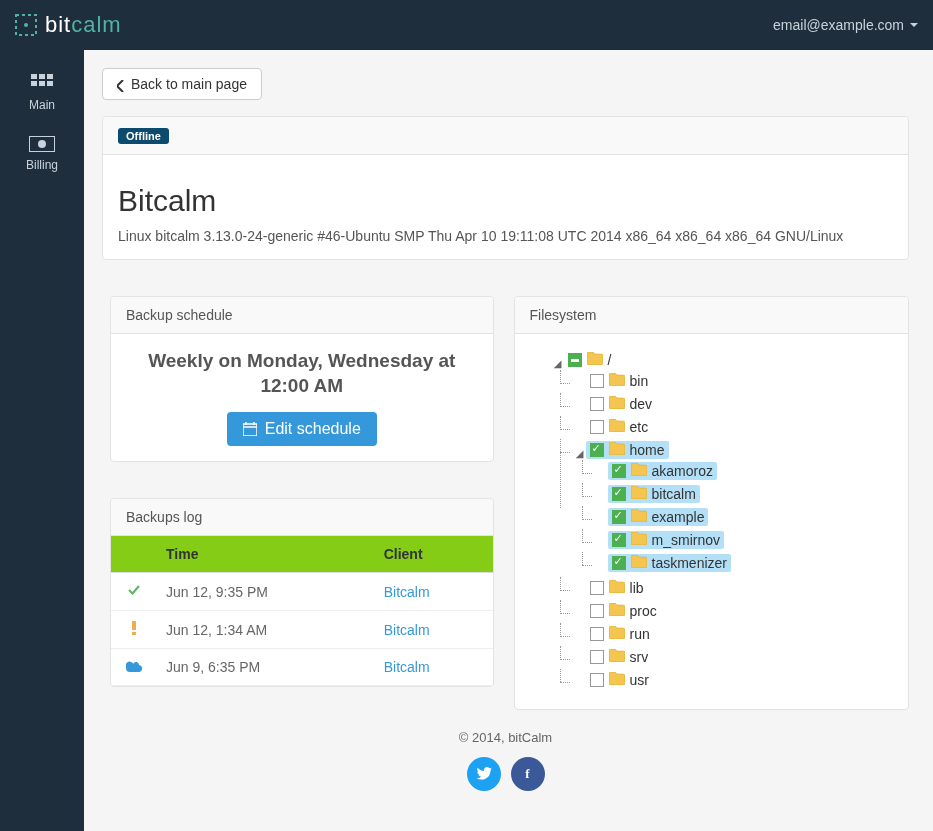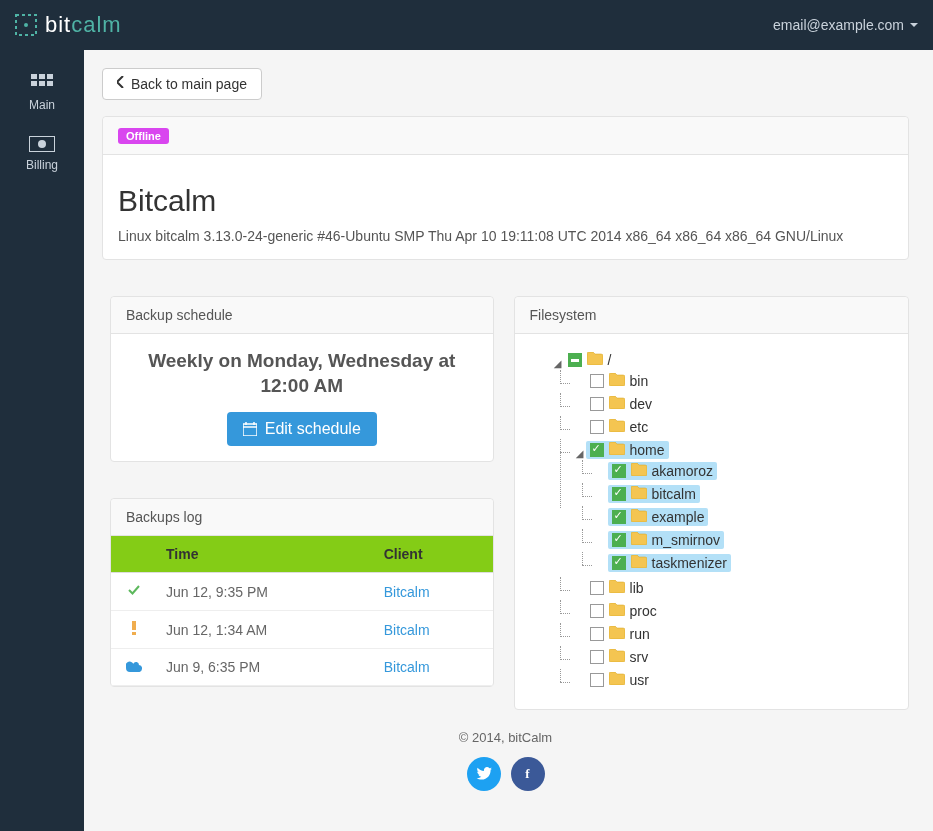--- a/index.html
+++ b/index.html
@@ -9,25 +9,25 @@
 .logo svg { margin-right: 8px; }
 .logo .b1 { color: #fff; font-weight: 300; }
 .logo .b2 { color: #4fb3a5; font-weight: 300; }
 .user-menu { color: #c9d2db; font-size: 14px; cursor: pointer; display: flex; align-items: center; gap: 6px; }
 .layout { display: flex; }
 .sidebar { width: 84px; background: #1f2e3c; min-height: 781px; padding-top: 10px; }
 .sidebar-item { display: flex; flex-direction: column; align-items: center; color: #c9d2db; padding: 14px 0 10px; cursor: pointer; }
 .sidebar-item svg { margin-bottom: 6px; }
 .sidebar-item span { font-size: 12px; }
 .content { flex: 1; padding: 18px 24px 30px 18px; }
-.back-btn { display: inline-flex; align-items: flex-start; background: #fff; border: 1px solid #ccc; border-radius: 4px; padding: 7px 14px; font-size: 14px; color: #333; cursor: pointer; gap: 6px; }
+.back-btn { display: inline-flex; align-items: flex-end; background: #fff; border: 1px solid #ccc; border-radius: 4px; padding: 7px 14px; font-size: 14px; color: #333; cursor: pointer; gap: 6px; }
 .panel { background: #fff; border: 1px solid #e3e3e3; border-radius: 4px; margin-top: 16px; }
 .panel-header { padding: 10px 15px; border-bottom: 1px solid #e3e3e3; font-size: 14px; color: #555; background: #f9f9f9; border-radius: 4px 4px 0 0; }
 .panel-body { padding: 15px; }
-.status-badge { display: inline-block; background: #d946ef; color: #fff; font-size: 11px; padding: 2px 8px; border-radius: 3px; font-weight: bold; }
+.status-badge { display: inline-block; background: #0c4a6e; color: #fff; font-size: 11px; padding: 2px 8px; border-radius: 3px; font-weight: bold; }
 .page-title { font-size: 30px; font-weight: 400; margin: 14px 0 10px; color: #333; }
 .subtitle { font-size: 14px; color: #555; }
 .two-col { display: flex; gap: 20px; margin-top: 20px; padding-left: 8px; }
 .col-left { flex: 0 0 48%; display: flex; flex-direction: column; gap: 20px; }
 .col-right { flex: 1; }
 .schedule-text { text-align: center; font-size: 19px; color: #555; margin-bottom: 14px; line-height: 1.3; font-weight: bold; }
 .btn-primary { display: inline-flex; align-items: center; gap: 8px; background: #3598db; color: #fff; border: none; border-radius: 4px; padding: 8px 16px; font-size: 16px; cursor: pointer; margin: 0 auto; }
 .center { text-align: center; }
 .table { width: 100%; border-collapse: collapse; }
 .table th { text-align: left; padding: 10px 12px; border-bottom: 1px solid #ddd; font-weight: bold; color: #333; background: #84cc16; }

